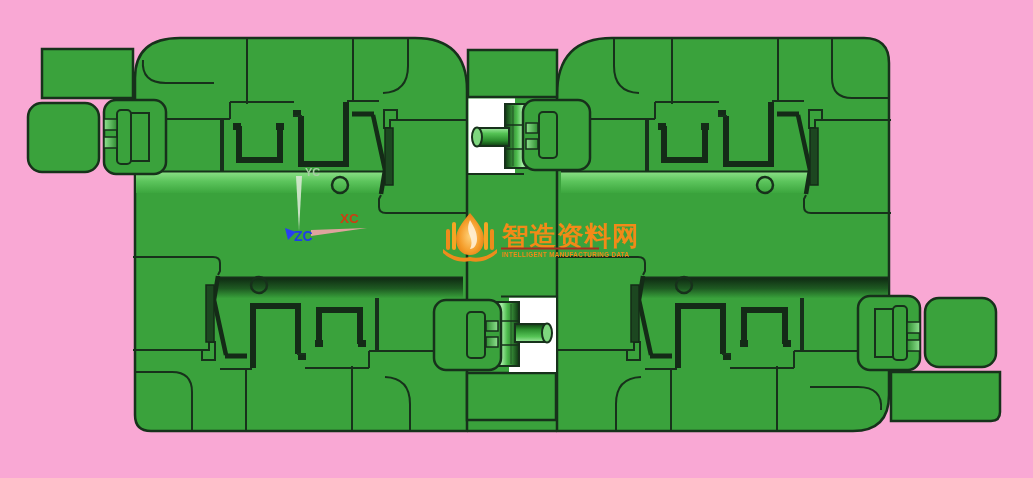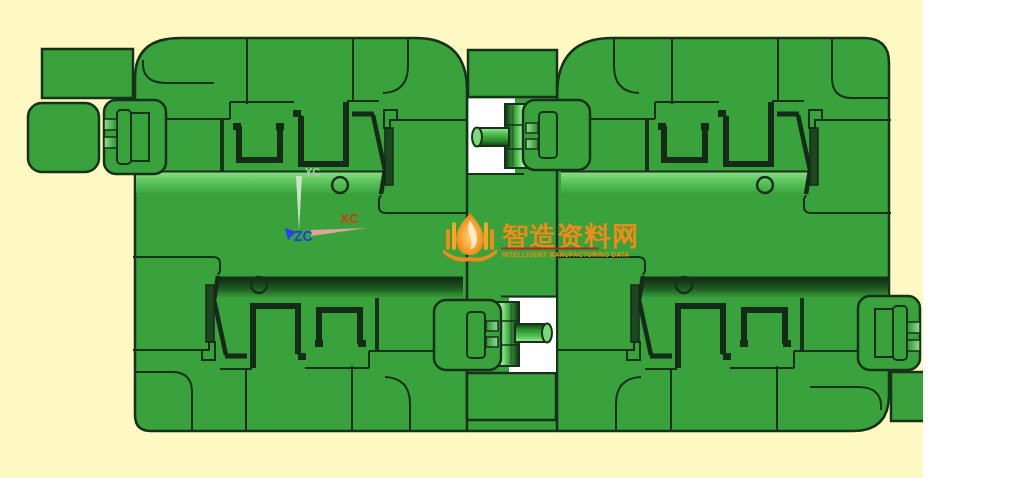--- a/index.html
+++ b/index.html
@@ -1,16 +1,16 @@
 <!DOCTYPE html>
 <html><head>
 <meta charset="utf-8">
 <style>
   html,body{margin:0;padding:0;background:#fff;}
-  #stage{position:relative;width:923px;height:478px;background:#fef9c3;overflow:hidden;
+  #stage{position:relative;width:1033px;height:478px;background:#f9a8d4;overflow:hidden;
          font-family:"Liberation Sans","DejaVu Sans",sans-serif;}
   svg{display:block}
   text{font-family:"Liberation Sans","DejaVu Sans",sans-serif;}
   .brand-cn{font-weight:700;letter-spacing:1px;}
   .brand-en{font-weight:700;letter-spacing:.35px;}
   .axis-label{font-weight:700;}
 </style>
 </head>
 <body>
 

